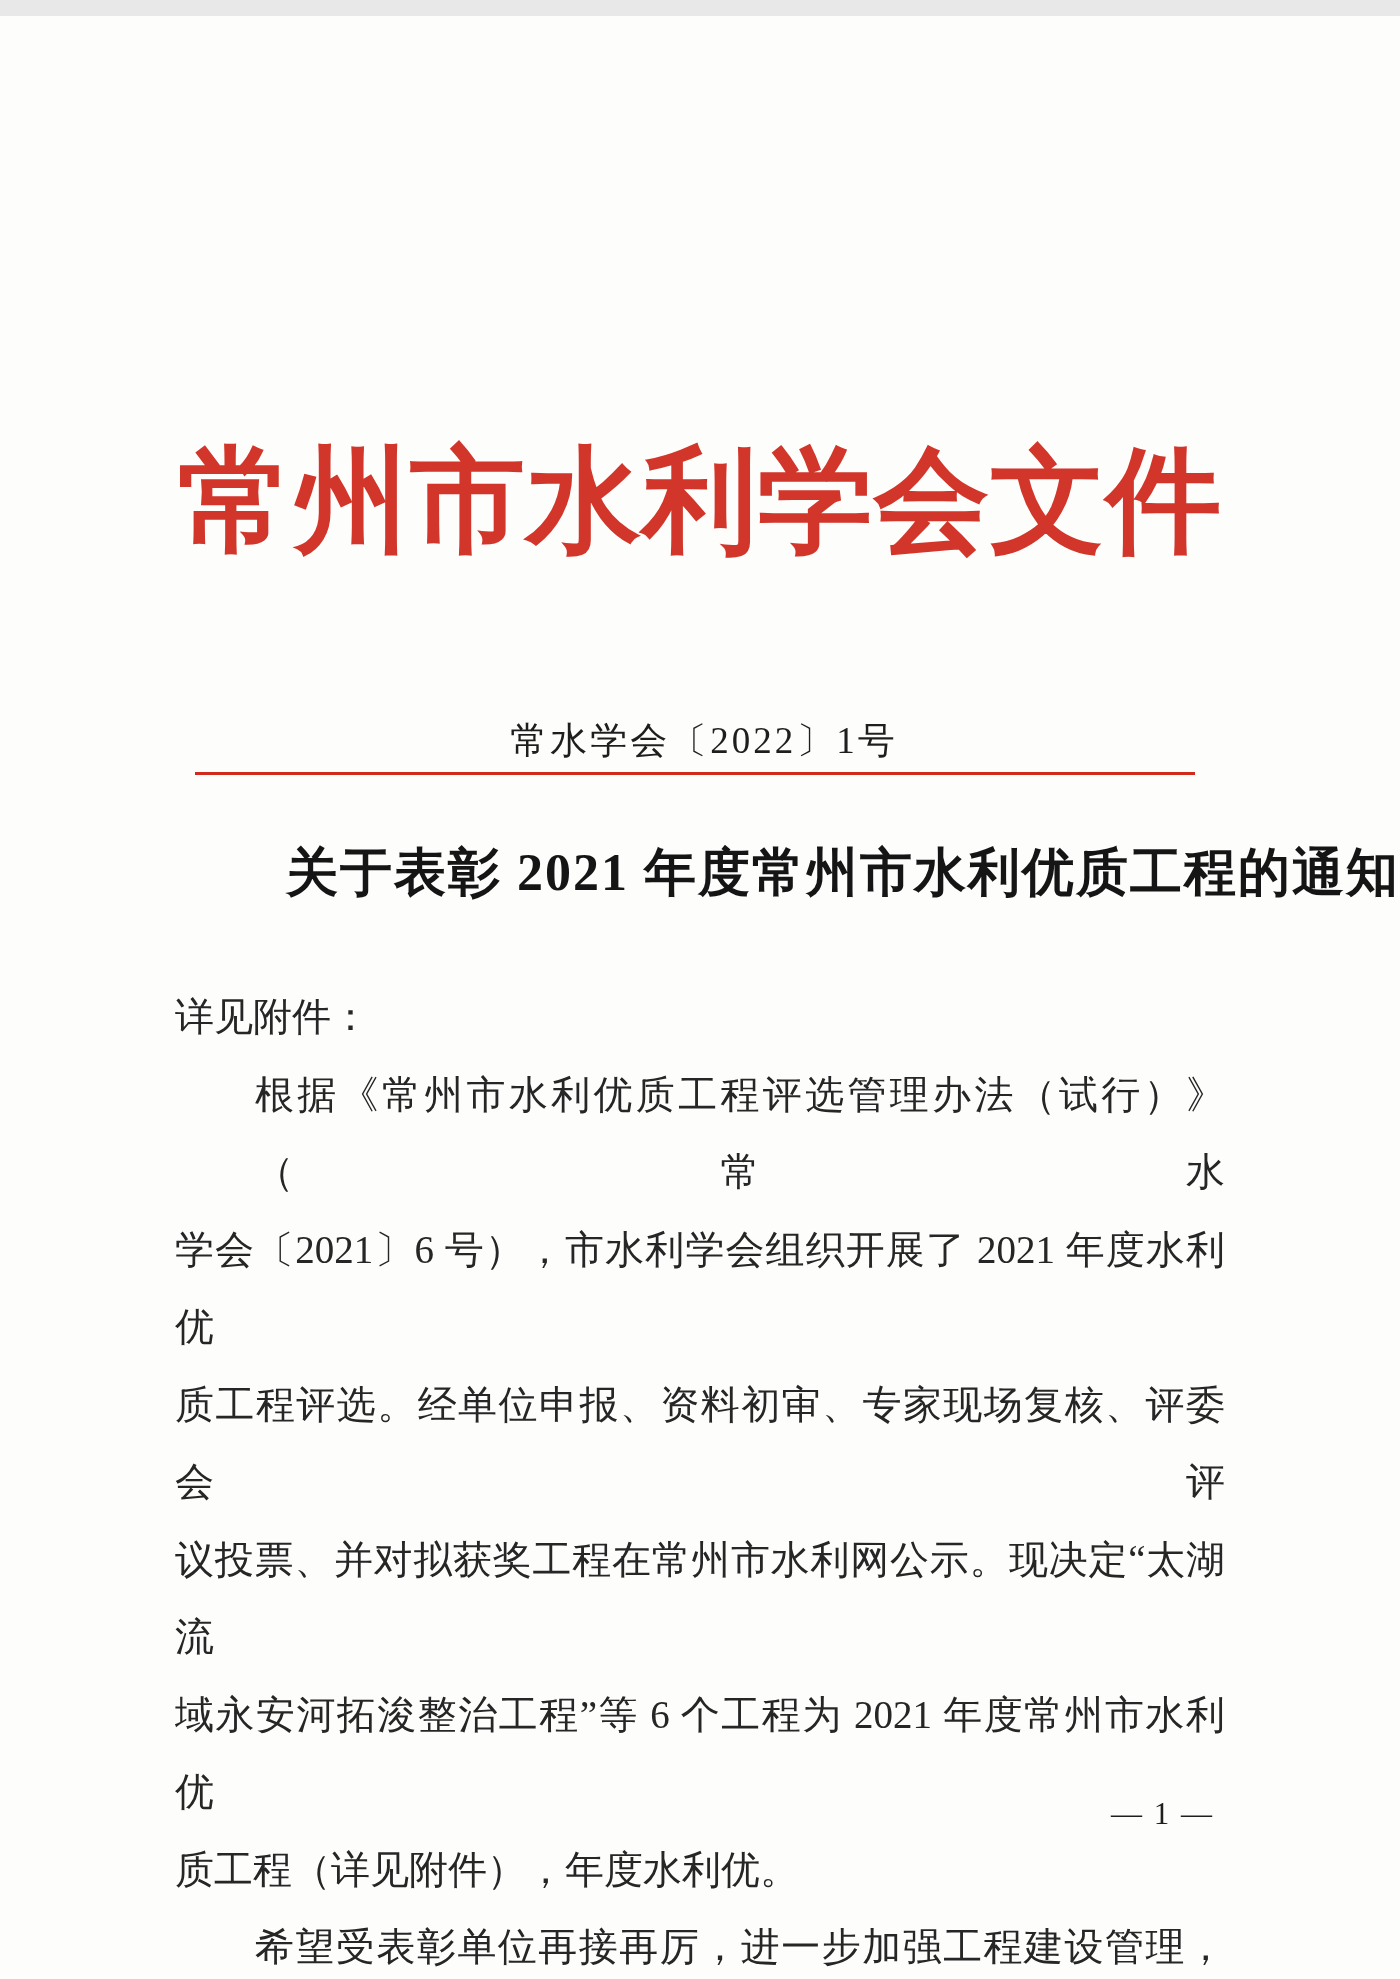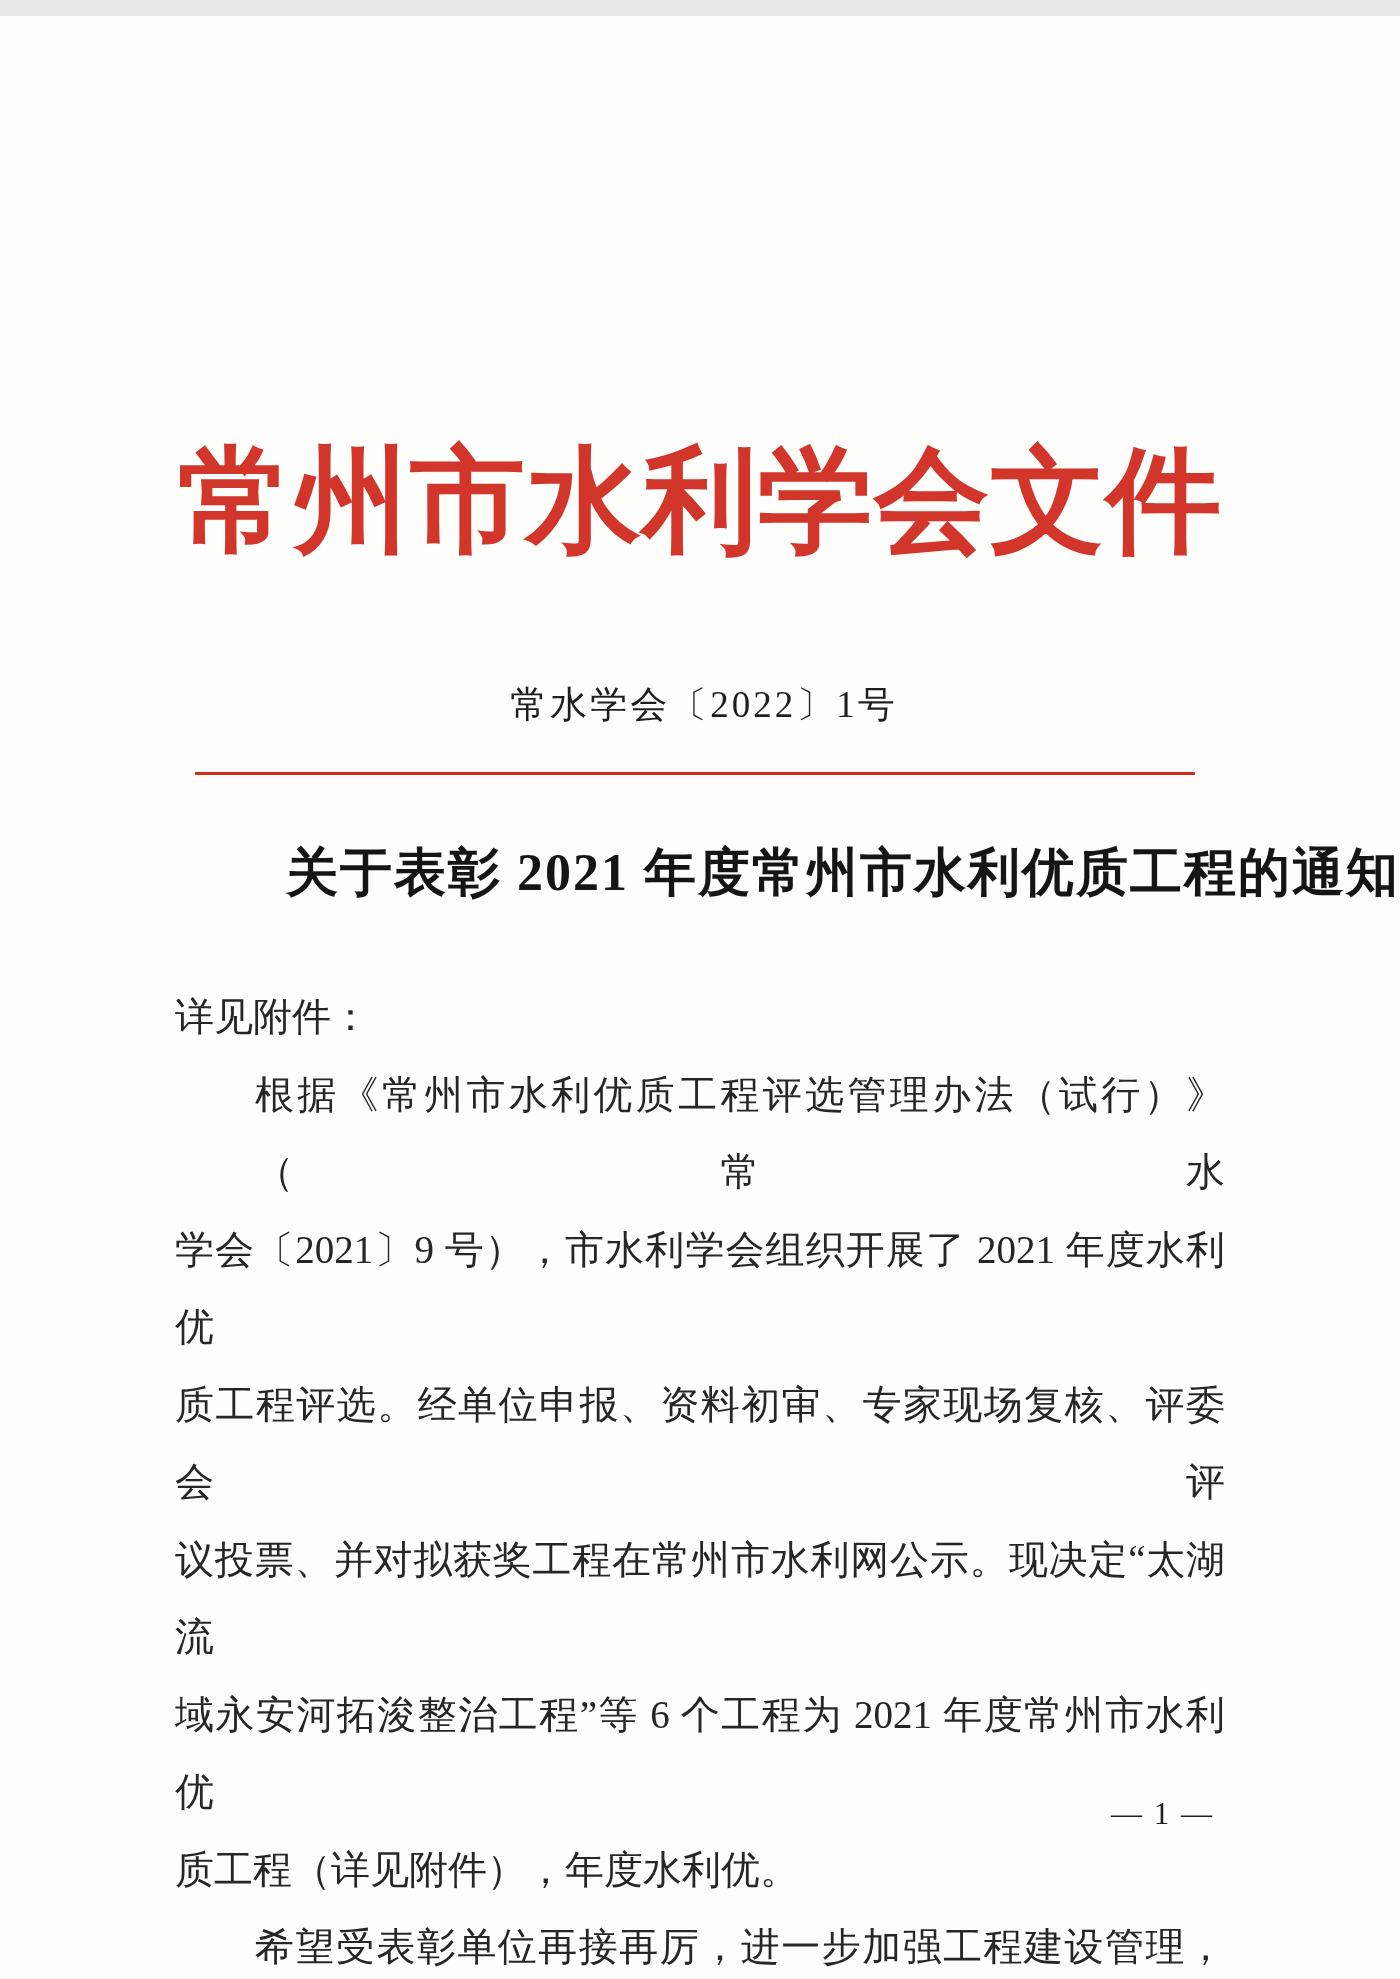--- a/index.html
+++ b/index.html
@@ -21,21 +21,21 @@
   }
   .red-title{
     position:absolute;top:408px;left:0;width:100%;
     text-align:center;
     font-size:115px;font-weight:bold;
     letter-spacing:1px;
     color:var(--red-title);
     white-space:nowrap;
   }
   .doc-number{
-    position:absolute;top:664px;left:0;width:100%;
+    position:absolute;top:700px;left:0;width:100%;
     text-align:center;
     font-size:37px;
     letter-spacing:3px;
     color:#1e1e1e;
     white-space:nowrap;
     padding-left:8px;
   }
   .red-rule{
     position:absolute;top:756px;left:195px;
     width:1000px;height:3px;
@@ -84,21 +84,21 @@
   <div class="doc-number">常水学会〔2022〕1号</div>
 
   <div class="red-rule"></div>
 
   <div class="subject">关于表彰 2021 年度常州市水利优质工程的通知</div>
 
   <div class="content">
     <div class="body-line">详见附件：</div>
     <div id="body-lines-mount">
         <div class="body-line indent fill">根据《常州市水利优质工程评选管理办法（试行）》（常水</div>
-        <div class="body-line fill">学会〔2021〕9 号），市水利学会组织开展了 2021 年度水利优</div>
+        <div class="body-line fill">学会〔2021〕6 号），市水利学会组织开展了 2021 年度水利优</div>
         <div class="body-line fill">质工程评选。经单位申报、资料初审、专家现场复核、评委会评</div>
         <div class="body-line fill">议投票、并对拟获奖工程在常州市水利网公示。现决定“太湖流</div>
         <div class="body-line fill">域永安河拓浚整治工程”等 6 个工程为 2021 年度常州市水利优</div>
         <div class="body-line">质工程（详见附件），年度水利优。</div>
         <div class="body-line indent fill">希望受表彰单位再接再厉，进一步加强工程建设管理，为我</div>
       </div>
 
   </div>
 
   <div class="page-number">— 1 —</div>

